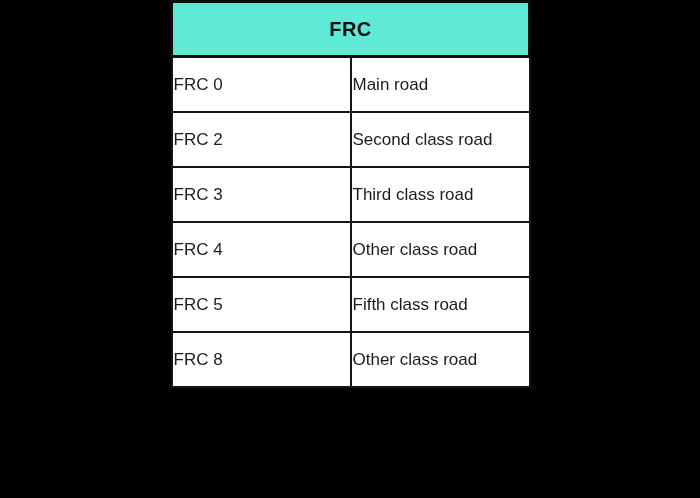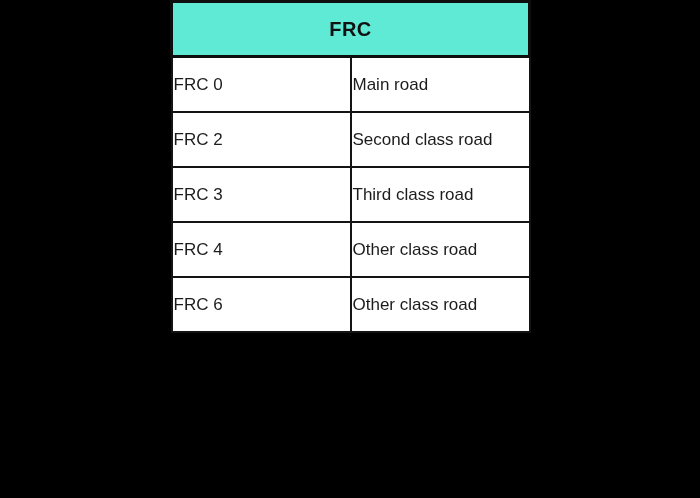--- a/index.html
+++ b/index.html
@@ -76,18 +76,22 @@
       </tr>
       <tr>
         <td class="code-cell">FRC 3</td>
         <td class="desc-cell">Third class road</td>
       </tr>
       <tr>
         <td class="code-cell">FRC 4</td>
         <td class="desc-cell">Other class road</td>
       </tr>
       <tr>
-        <td class="code-cell">FRC 6</td>
+        <td class="code-cell">FRC 5</td>
+        <td class="desc-cell">Fifth class road</td>
+      </tr>
+      <tr>
+        <td class="code-cell">FRC 8</td>
         <td class="desc-cell">Other class road</td>
       </tr>
     </tbody>
   </table>
 </div>
 
 </body></html>

